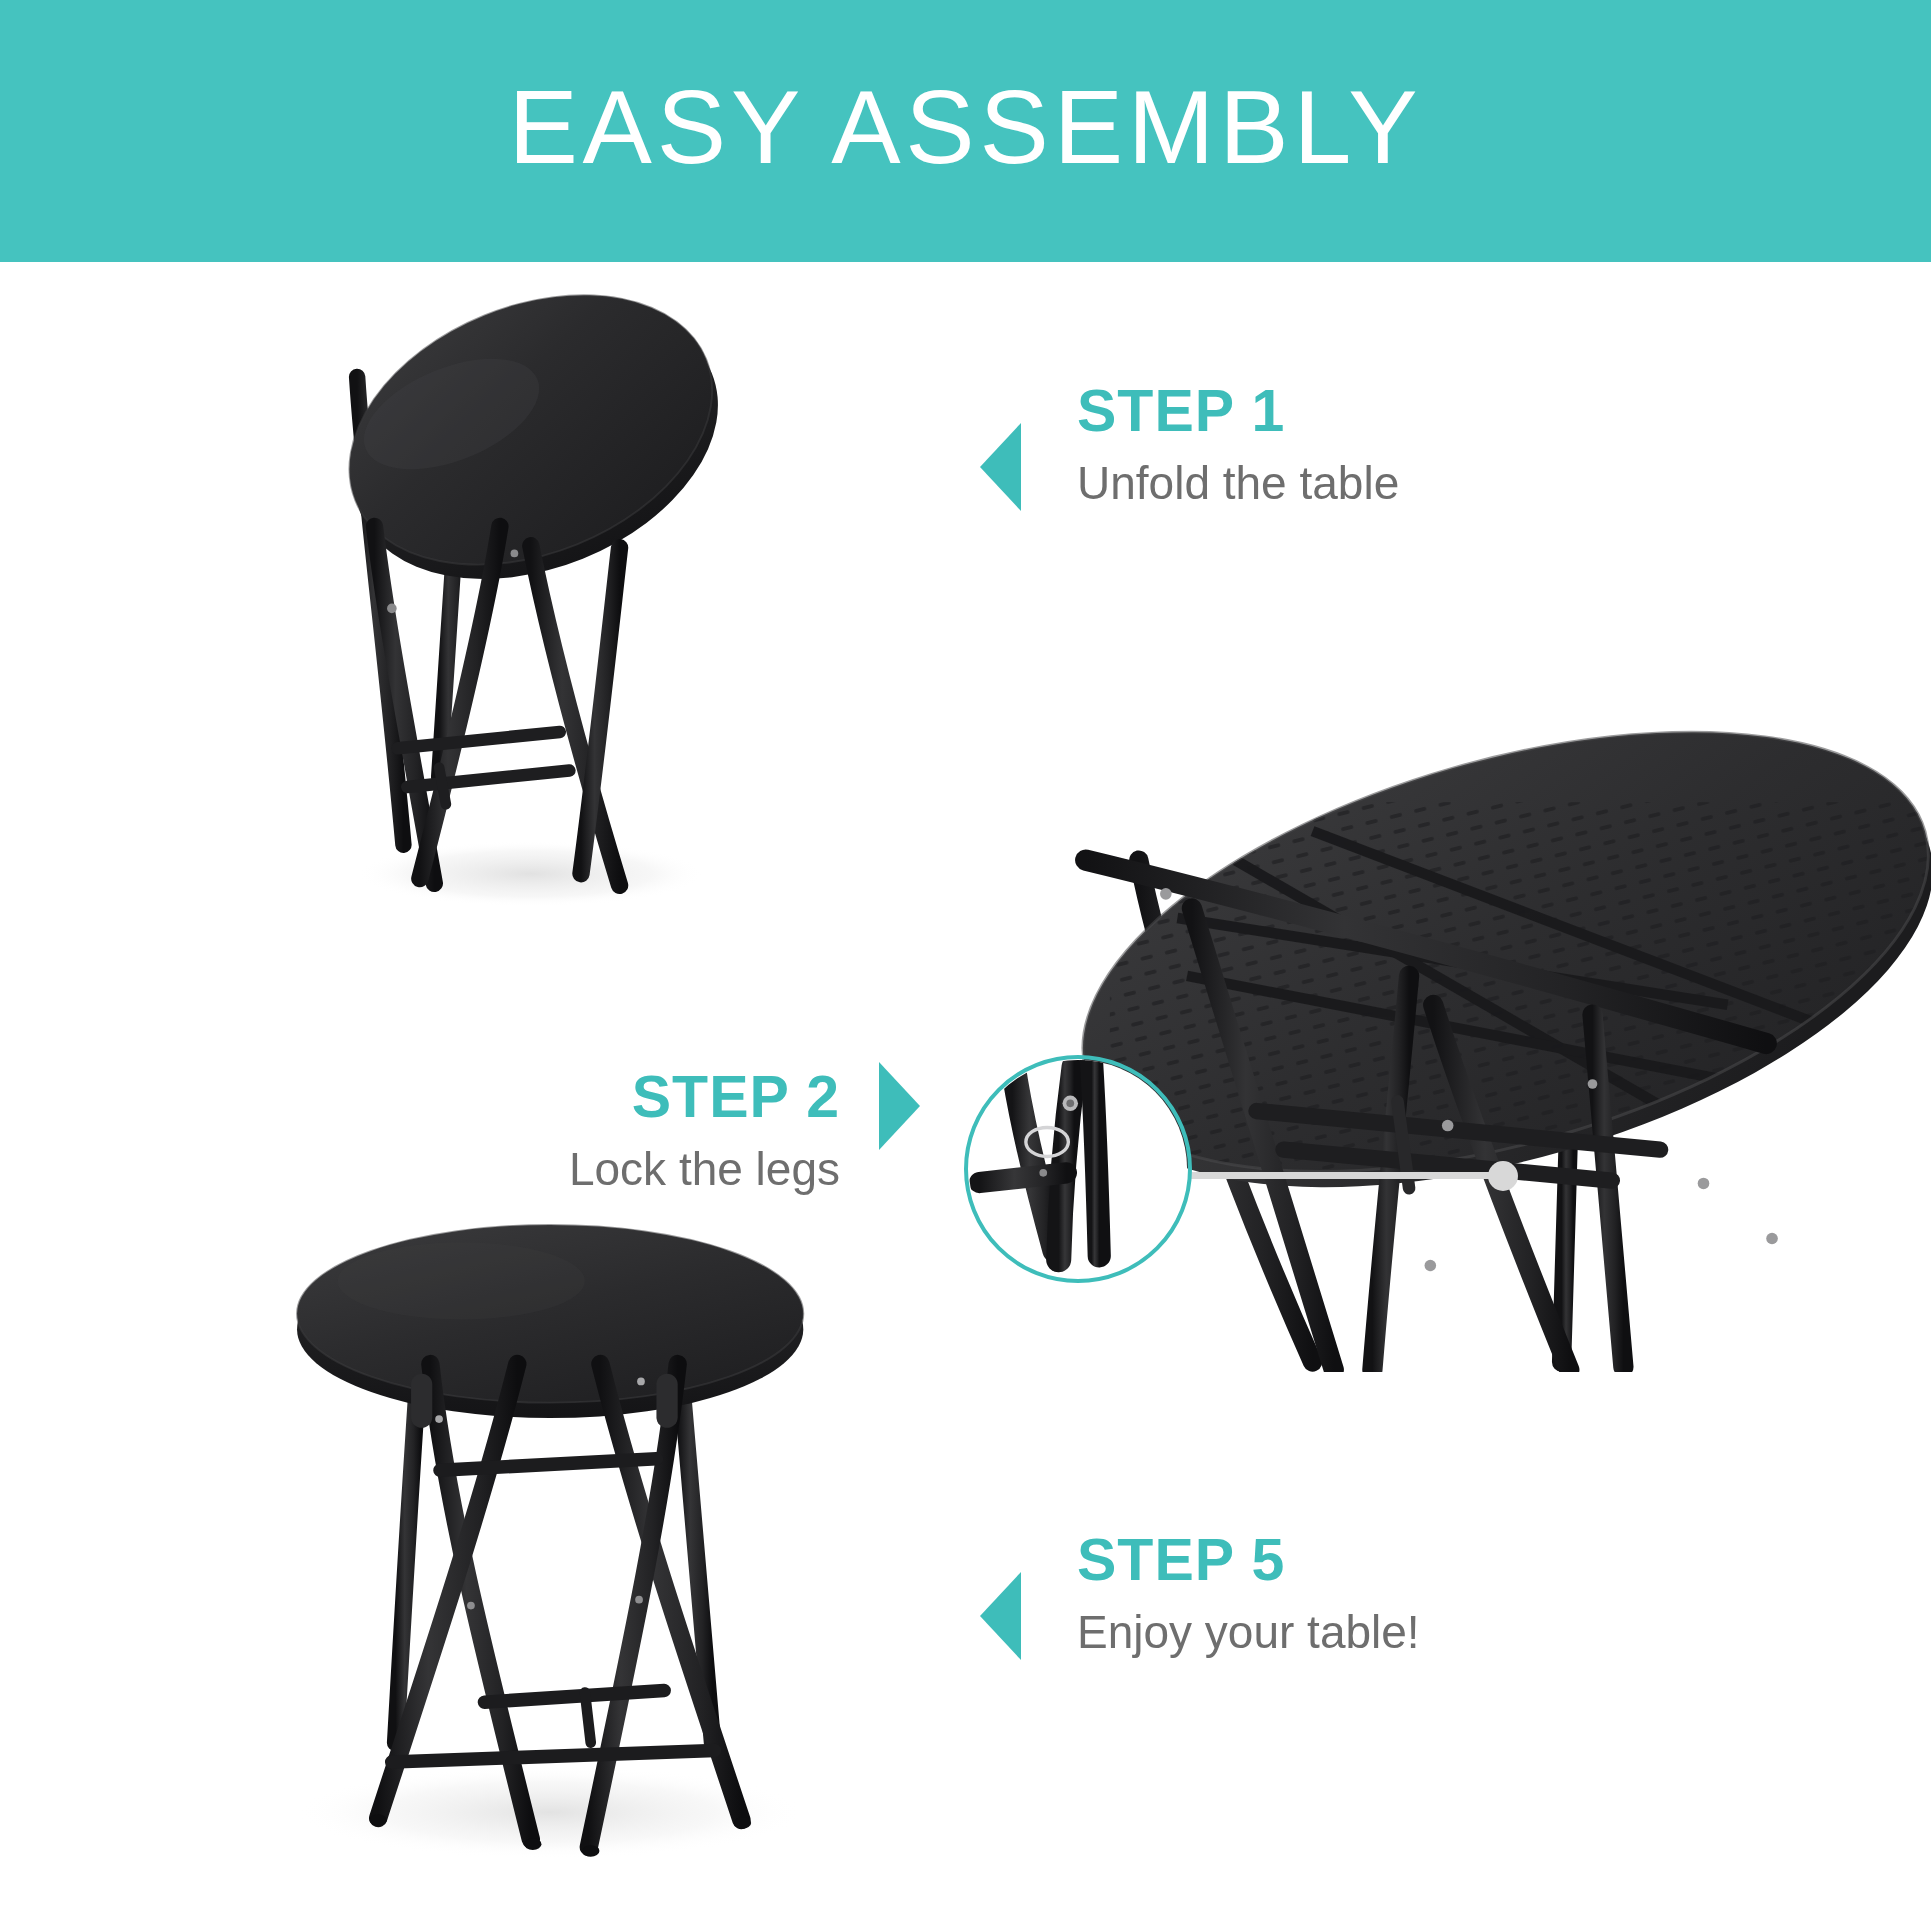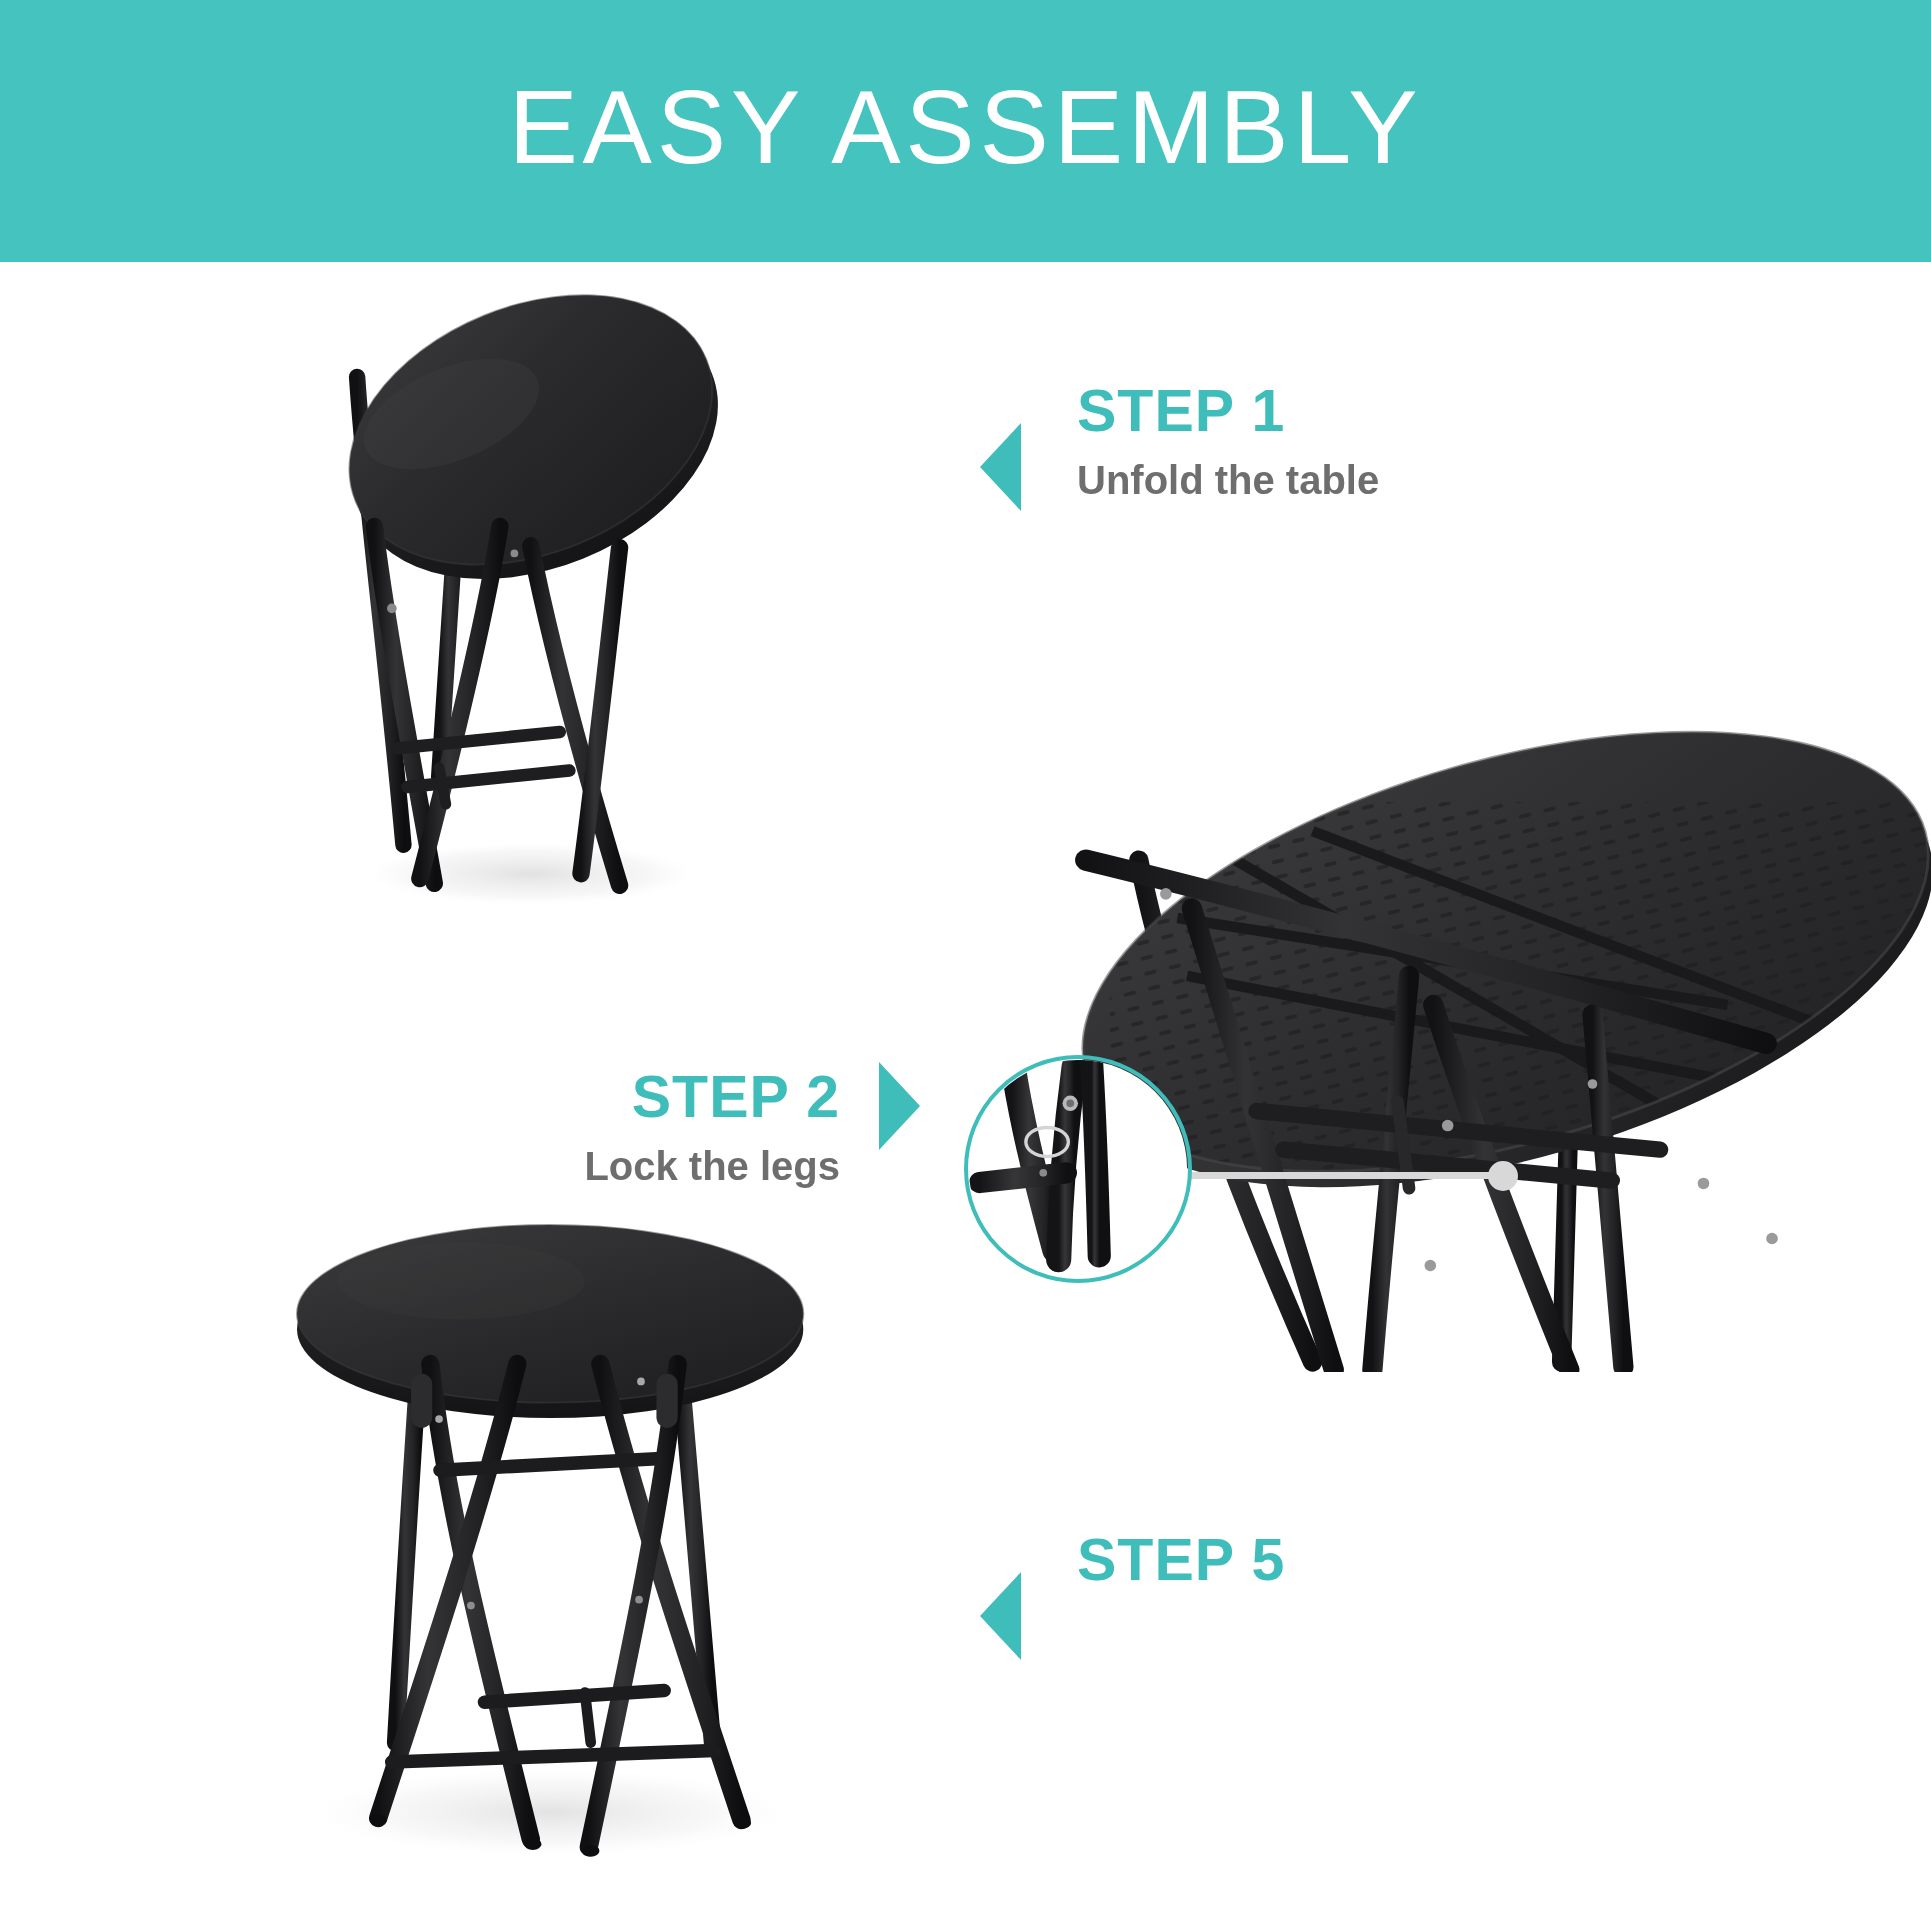--- a/index.html
+++ b/index.html
@@ -33,22 +33,22 @@
   .step-block{position:absolute;}
   .step-title{
     font-size:59px;
     font-weight:700;
     color:#3EBDBA;
     letter-spacing:1px;
     line-height:1.05;
     white-space:nowrap;
   }
   .step-desc{
-    font-size:40px;
-    font-weight:700;
+    font-size:46px;
+    font-weight:400;
     color:#6E6E6E;
     line-height:1.2;
     white-space:nowrap;
     margin-top:13.5px;
   }
   .step-left-align{text-align:left;}
   .step-right-align{text-align:right;}
 
   .tri{
     position:absolute;
@@ -359,16 +359,17 @@
     <g fill="#8E8E90">
       <circle cx="238" cy="398" r="4"></circle>
       <circle cx="412" cy="392" r="4"></circle>
     </g>
   </svg>
 
   <div class="tri tri-left" style="left:980px;top:1572px;"></div>
 
   <div class="step-block step-left-align" style="left:1077px;top:1530px;">
     <div class="step-title">STEP 5</div>
+    <div class="step-desc">Enjoy your table!</div>
   </div>
 
 </div>
 
 
 </body></html>

